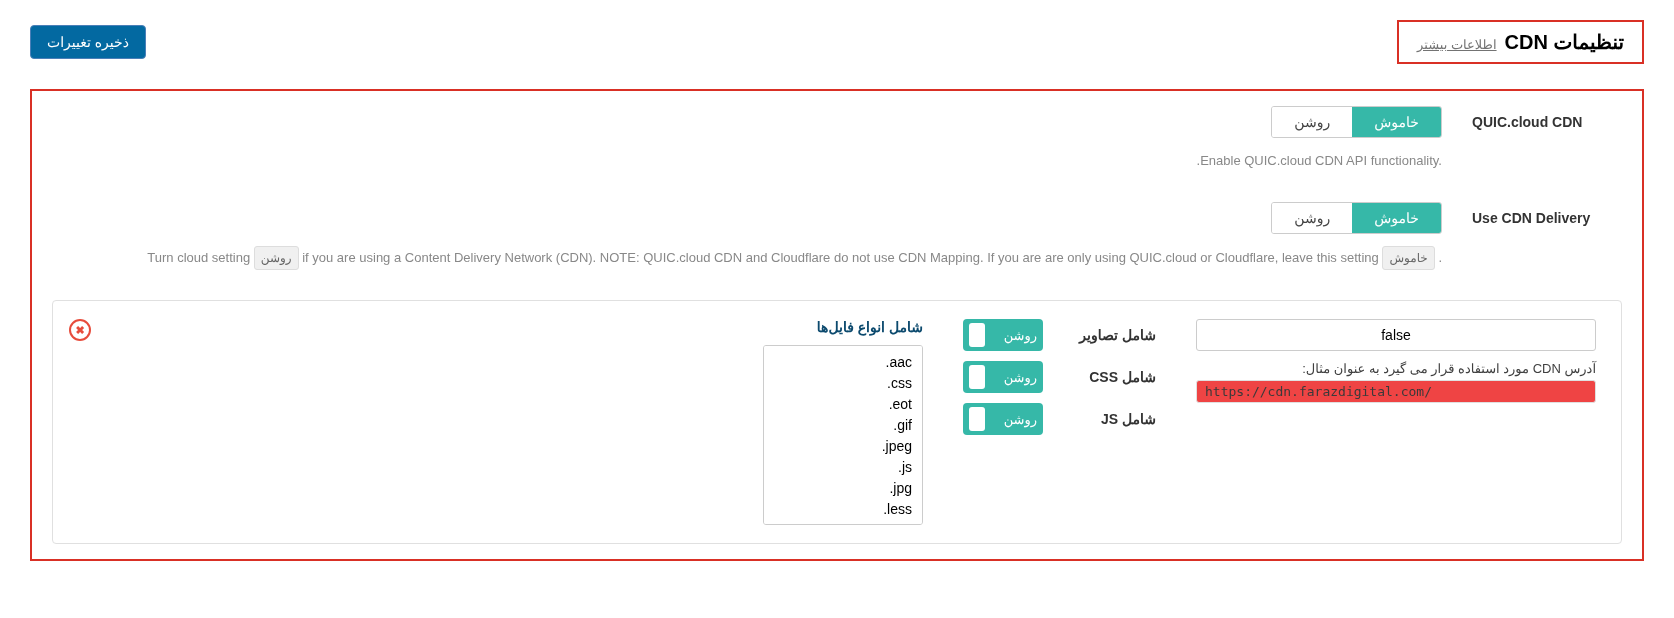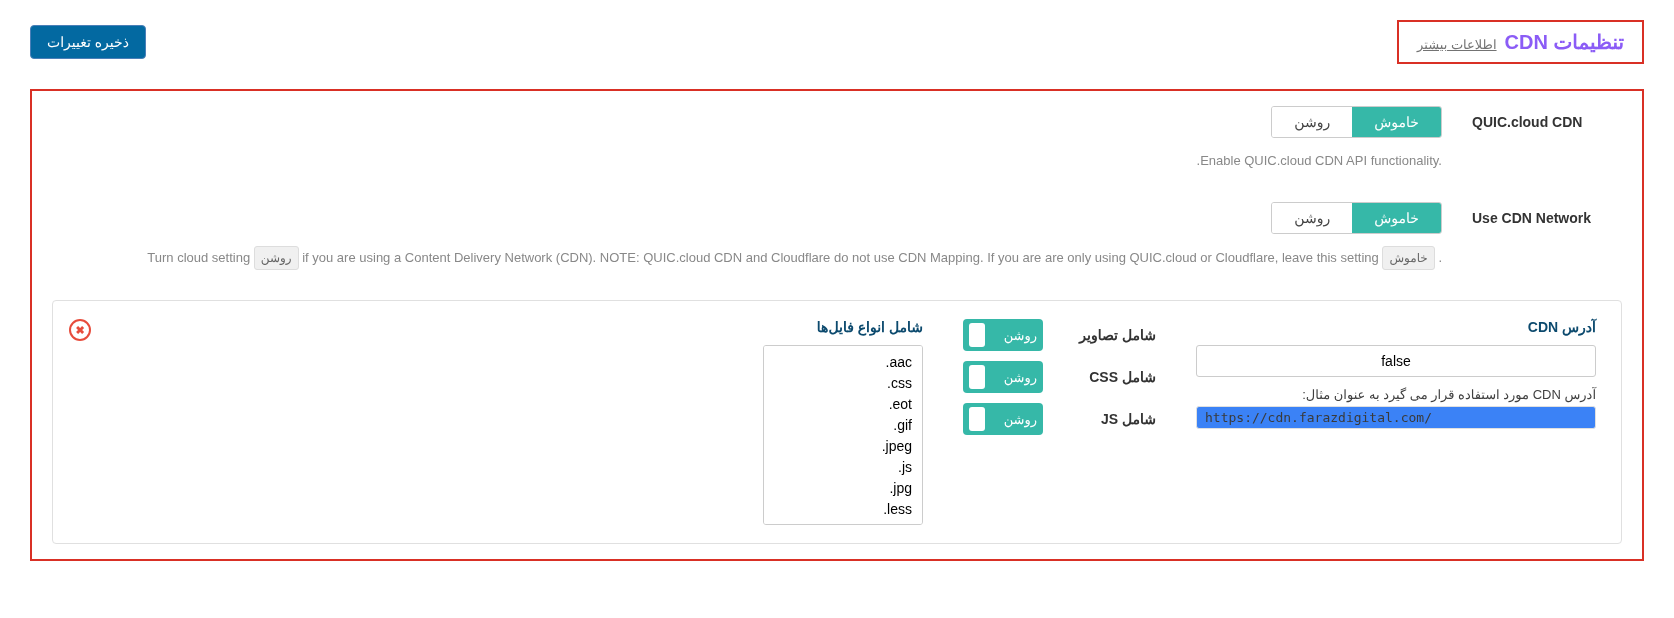--- a/index.html
+++ b/index.html
@@ -22,21 +22,21 @@
       border: 2px solid #d93025;
       padding: 8px 18px;
       display: flex;
       align-items: baseline;
       gap: 8px;
     }
     
     .page-title {
       font-size: 20px;
       font-weight: bold;
-      color: #8b5cf6;
+      color: #000000;
     }
     
     .page-subtitle {
       font-size: 13px;
       color: #737373;
     }
     
     .save-btn {
       background: #0369a1;
       color: white;
@@ -155,21 +155,21 @@
       text-align: center;
     }
     
     .url-hint {
       font-size: 13px;
       color: #404040;
       margin-top: 10px;
     }
     
     .url-example {
-      background: #3b82f6;
+      background: #ef4444;
       border: 1px solid #e0e0e0;
       border-radius: 3px;
       padding: 3px 8px;
       direction: ltr;
       font-family: Consolas, monospace;
       font-size: 13px;
       display: inline-block;
       margin-top: 4px;
     }
     
@@ -270,42 +270,41 @@
         <button class="toggle-btn active">خاموش</button>
         <button class="toggle-btn">روشن</button>
       </div>
       <div class="setting-hint">
         .<span>Enable QUIC.cloud CDN API functionality.</span>
       </div>
     </div>
   </div>
 
   <div class="setting-row">
-    <div class="setting-label">Use CDN Network</div>
+    <div class="setting-label">Use CDN Delivery</div>
     <div class="setting-content">
       <div class="toggle-group">
         <button class="toggle-btn active">خاموش</button>
         <button class="toggle-btn">روشن</button>
       </div>
       <div class="setting-hint">
         <span>Turn cloud setting </span>
         <span class="inline-tag">روشن</span>
         <span> if you are using a Content Delivery Network (CDN). NOTE: QUIC.cloud CDN and Cloudflare do not use CDN Mapping. If you are are only using QUIC.cloud or Cloudflare, leave this setting </span>
         <span class="inline-tag">خاموش</span>
         <span>.</span>
       </div>
     </div>
   </div>
 
   <div class="cdn-box">
     <span class="remove-icon"></span>
     <div class="cdn-columns">
 
       <div class="cdn-col col-url">
-        <div class="col-heading">آدرس CDN</div>
         <input type="text" class="url-input" value="false" style="">
         <div class="url-hint">آدرس CDN مورد استفاده قرار می گیرد به عنوان مثال:</div>
         <span class="url-example">https://cdn.farazdigital.com/</span>
       </div>
 
       <div class="cdn-col col-includes">
         <div class="include-row">
           <span class="include-label">شامل تصاویر</span>
           <div class="switch">
             <span class="switch-label">روشن</span>

